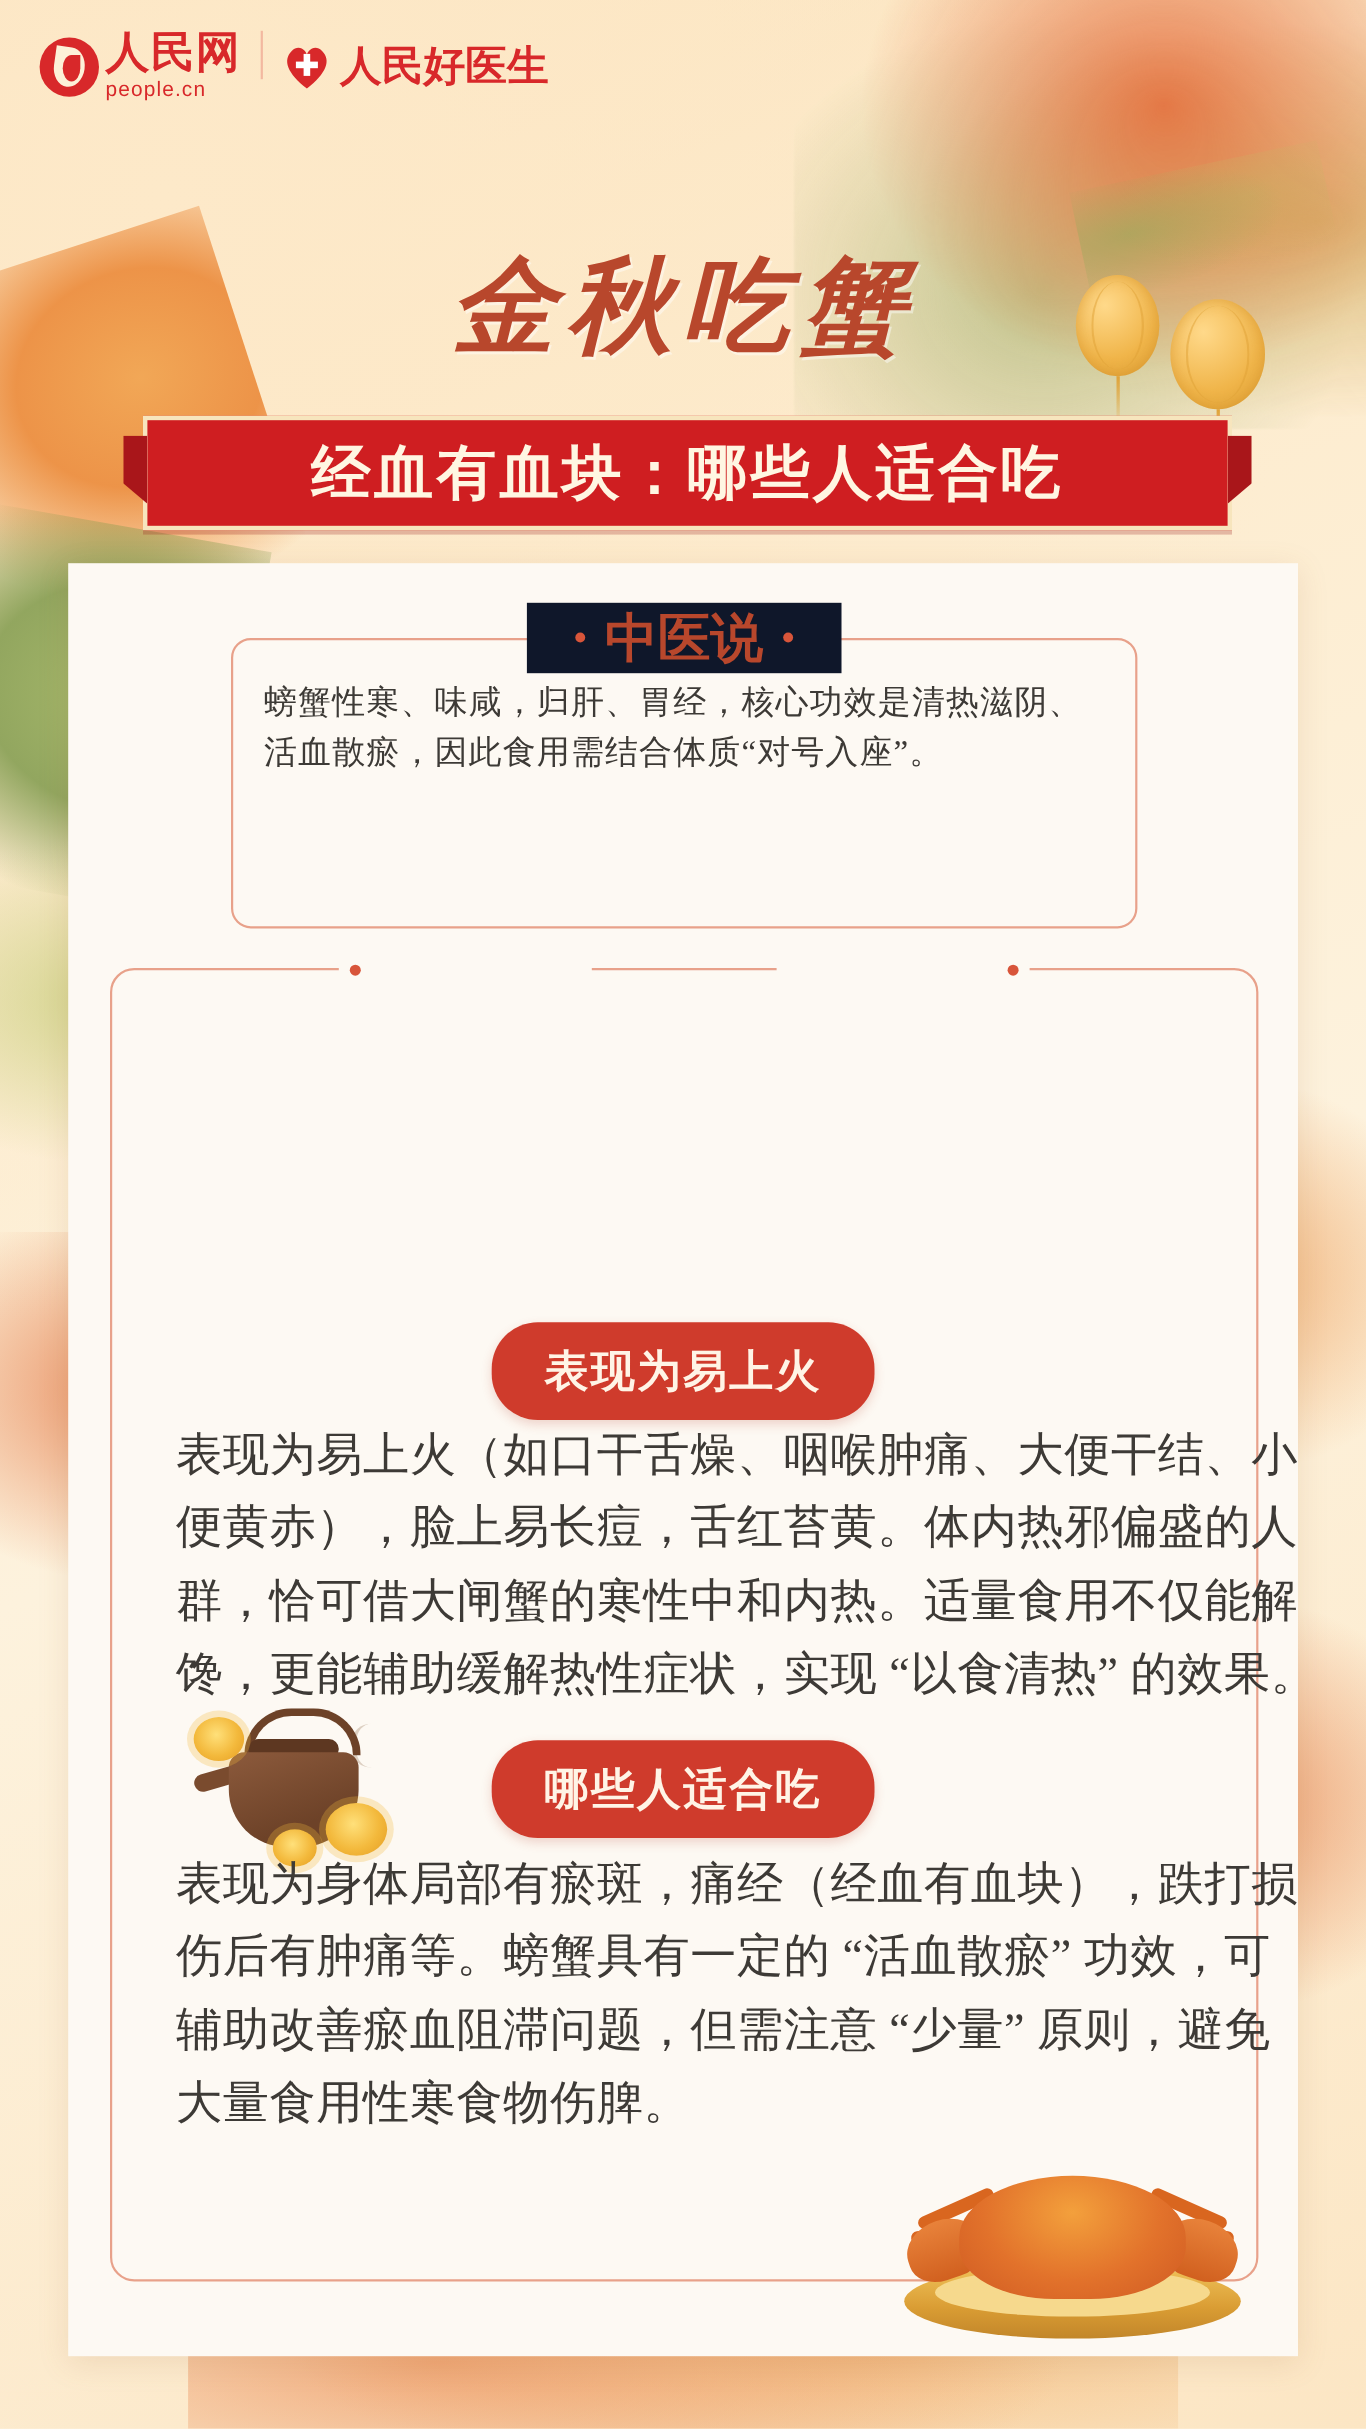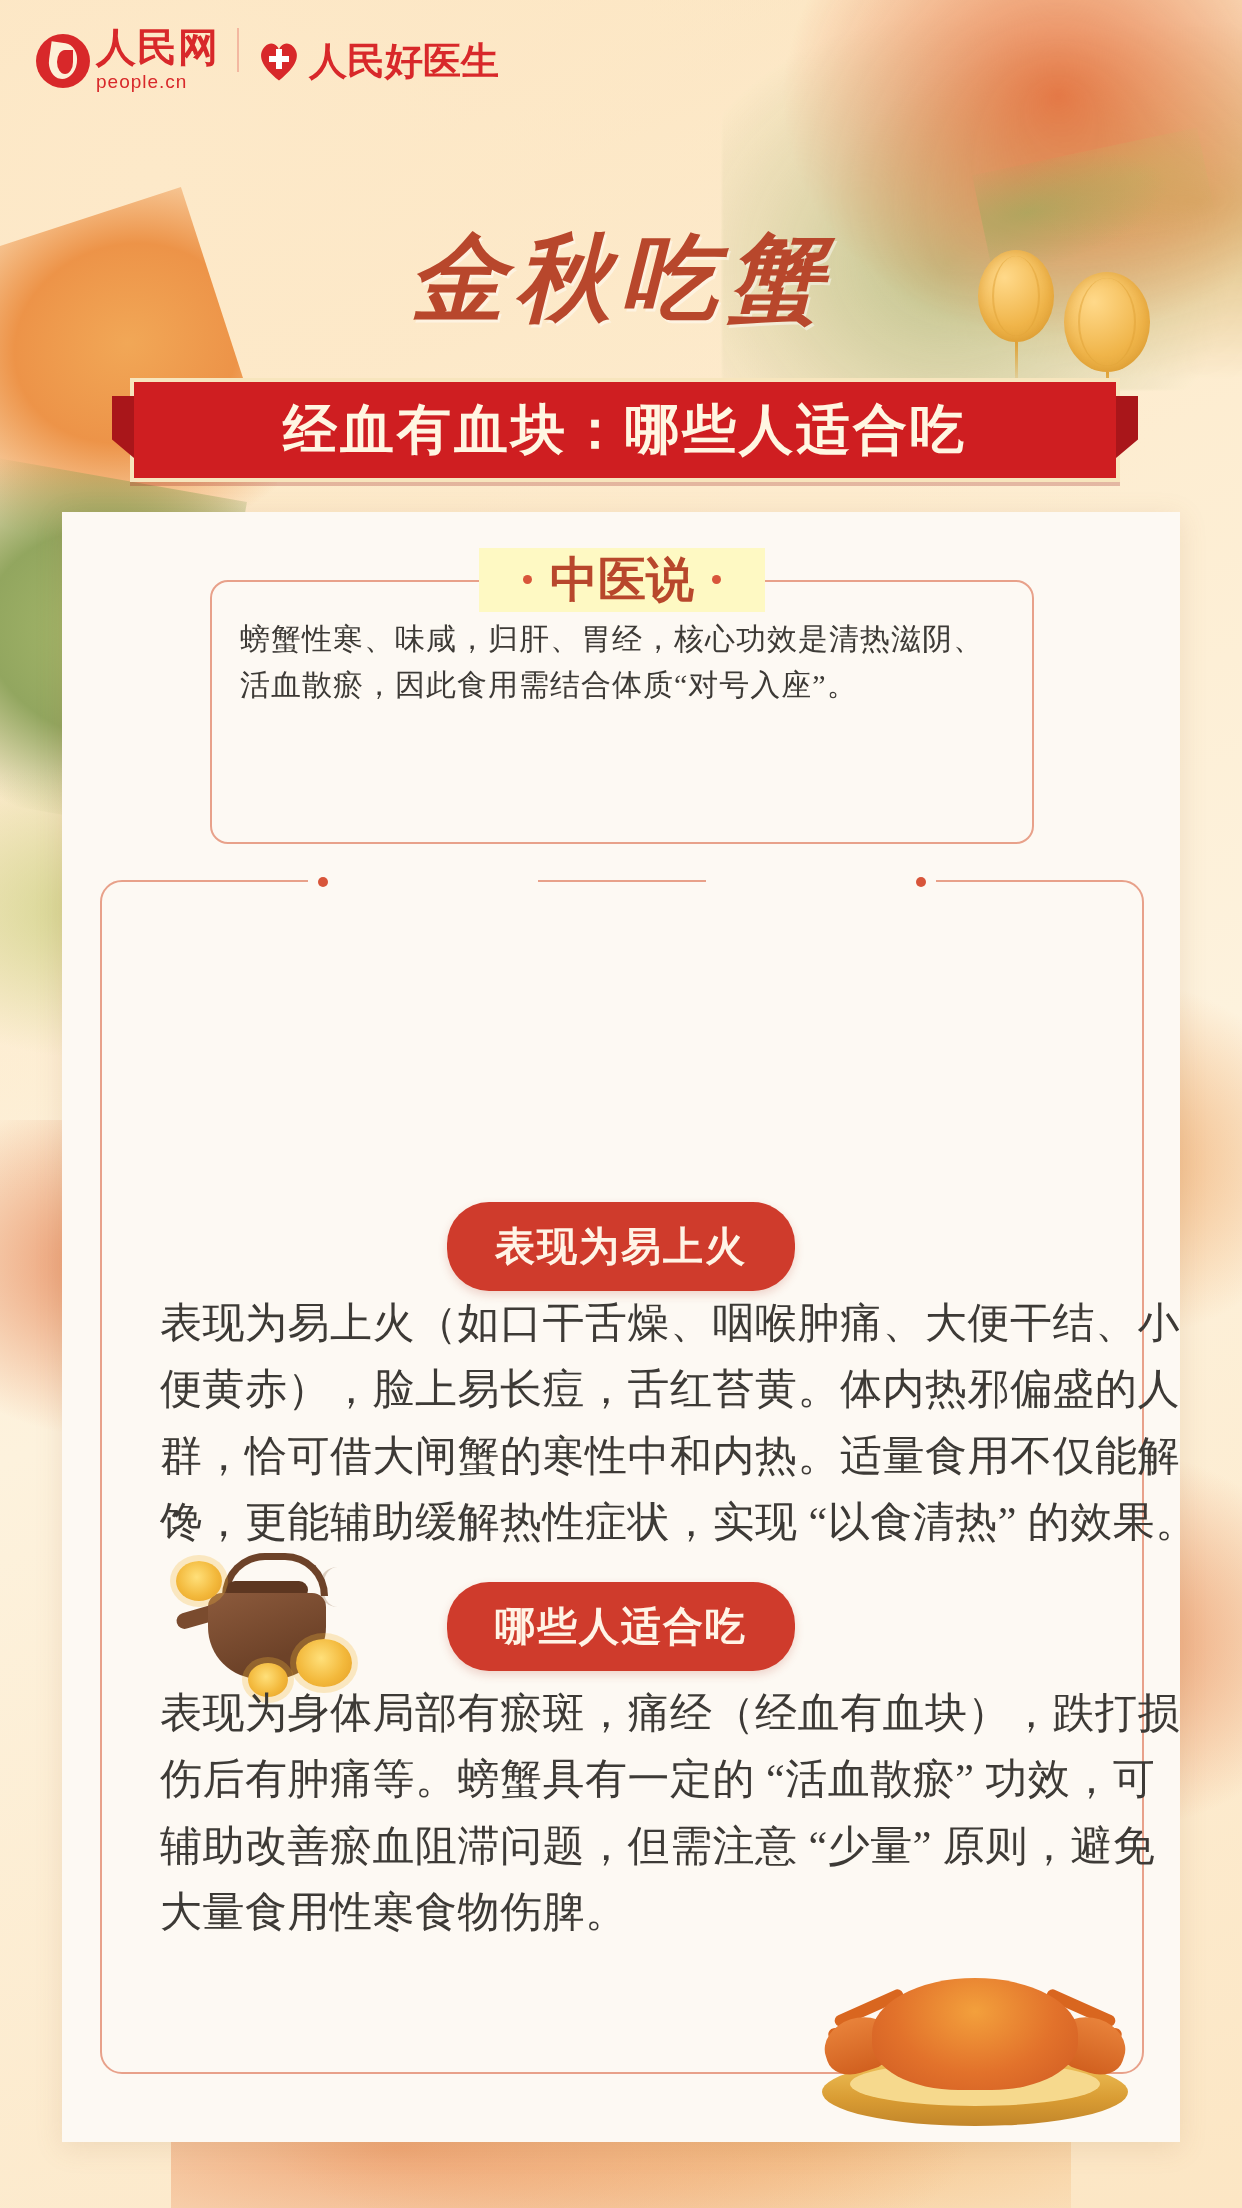--- a/index.html
+++ b/index.html
@@ -273,21 +273,21 @@
     width: 820px;
     height: 260px;
     border: 2px solid #e8a18a;
     border-radius: 18px;
   }
   .tcm-title {
     position: absolute;
     top: -34px;
     left: 50%;
     transform: translateX(-50%);
-    background: #fef9c3;
+    background: #0f172a;
     padding: 0 26px;
     font-family: "Liberation Serif", serif;
     font-weight: bold;
     font-size: 48px;
     color: #b8472c;
     white-space: nowrap;
   }
   .tcm-title .dot {
     display: inline-block;
     width: 9px; height: 9px;

